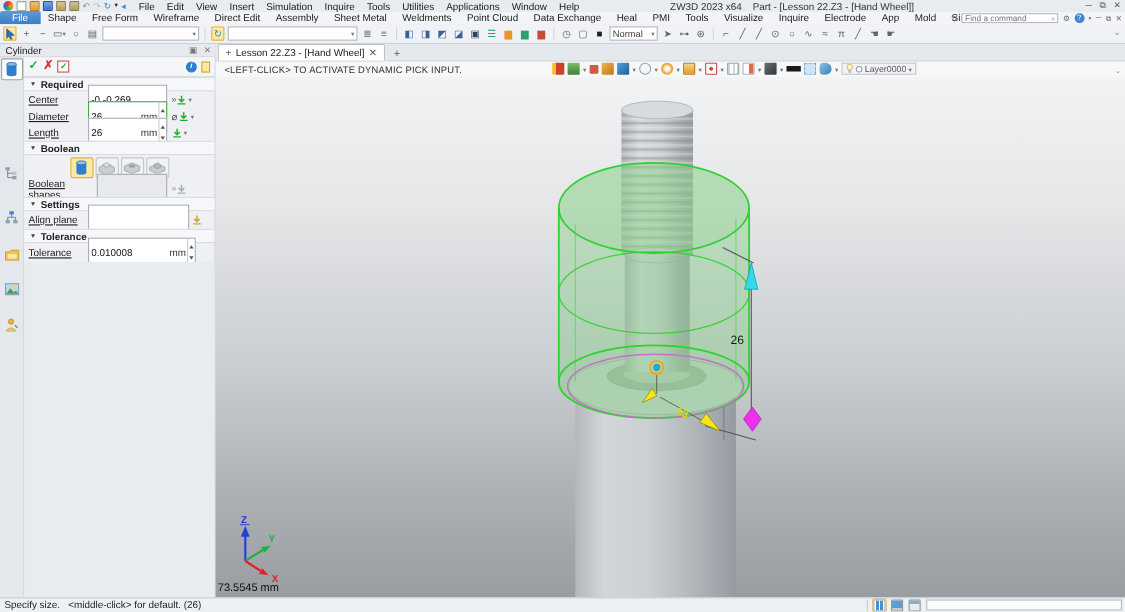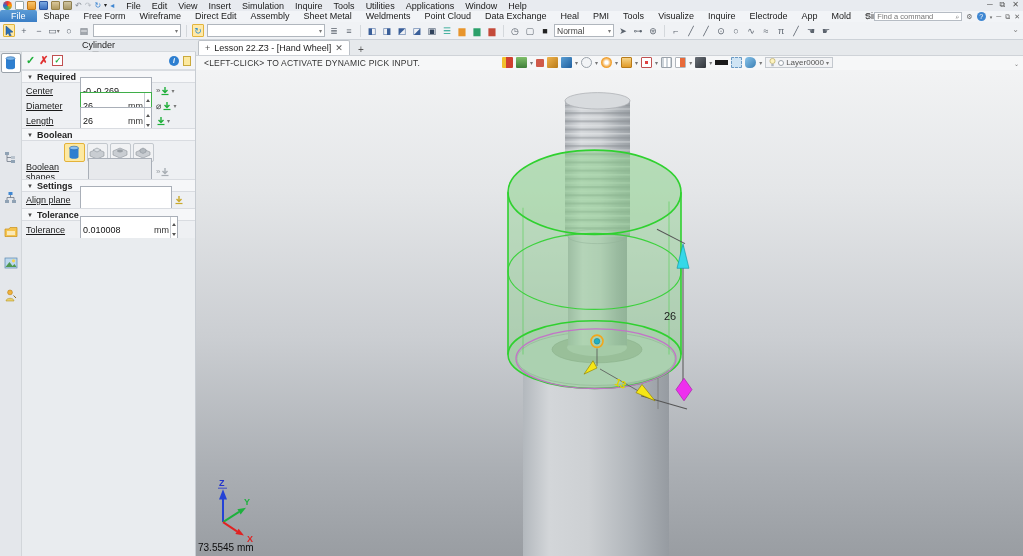--- a/index.html
+++ b/index.html
@@ -38,21 +38,21 @@
   
   .main{flex:1;display:flex;min-height:0;}
 
   
   .strip{width:22px;background:#e4e7eb;border-right:1px solid #d2d6da;display:flex;flex-direction:column;align-items:center;flex:none;}
   .sitem{width:20px;height:20px;display:flex;align-items:center;justify-content:center;}
   .sitem.active{background:#fff;border:1px solid #9aa2aa;border-radius:2px;}
 
   
   .panelwrap{width:174px;background:#eef0f3;border-right:1px solid #c7ccd2;display:flex;flex-direction:column;flex:none;}
-  .panelhead{height:12px;background:#e6e9ed;display:flex;align-items:center;padding:0 4px;color:#222;border-bottom:1px solid #d5d9dd;margin-left:-22px;padding-left:5px;width:196px;flex-direction:column;}
+  .panelhead{height:12px;background:#e6e9ed;display:flex;align-items:center;padding:0 4px;color:#222;border-bottom:1px solid #d5d9dd;margin-left:-22px;padding-left:5px;width:196px;}
   .panelhead .ph-sp{flex:1;}
   .cmdrow{height:18px;display:flex;align-items:center;gap:4px;padding:0 4px;background:#f4f5f7;border-bottom:1px solid #dadee2;}
   .okx{font-weight:bold;font-size:11px;line-height:11px;}
   .sect{height:13px;display:flex;align-items:center;gap:4px;padding:0 5px;background:#f6f7f9;border-top:1px solid #d9dce1;border-bottom:1px solid #d9dce1;font-weight:bold;color:#222;}
   .tri{font-size:6px;color:#444;}
   .prow{height:15px;display:flex;align-items:center;padding:0 3px 0 4px;gap:2px;}
   .plabel{width:52px;flex:none;color:#1a1a1a;text-decoration:underline;}
   .field{height:28px;border:1px solid #a9afb8;background:#fff;display:flex;align-items:center;padding-left:2px;}
   .field.dis{background:#e7e9ec;}
   .field input{border:none;outline:none;flex:1;width:0;font-size:9px;background:transparent;color:#111;}
@@ -118,20 +118,23 @@
       <span>Edit</span>
       <span>View</span>
       <span>Insert</span>
       <span>Simulation</span>
       <span>Inquire</span>
       <span>Tools</span>
       <span>Utilities</span>
       <span>Applications</span>
       <span>Window</span>
       <span>Help</span>
+    </div>
+    <div class="win-title">
+      <span>ZW3D 2023 x64</span>&nbsp;&nbsp;&nbsp;&nbsp;<span>Part - [Lesson 22.Z3 - [Hand Wheel]]</span>
     </div>
     <div class="winbtns">
       <span>─</span>
       <span>⧉</span>
       <span>✕</span>
     </div>
   </div>
 
   <div class="ribbontabs">
     <span class="rtab active">File</span>
@@ -198,21 +201,21 @@
     <span class="tico" style="color:#3a5f9a;">◪</span>
     <span class="tico" style="color:#30425c;">▣</span>
     <span class="tico" style="color:#17a08a;">☰</span>
     <span class="tico" style="color:#e8952c;">▆</span>
     <span class="tico" style="color:#2ba06a;">▆</span>
     <span class="tico" style="color:#c44a3a;">▆</span>
     <span class="vsep"></span>
     <span class="tico">◷</span>
     <span class="tico">▢</span>
     <span class="tico" style="color:#222;">■</span>
-    <span class="combo" style="width:60px;">
+    <span class="combo" style="width:44px;">
         <span class="cv">Normal</span>
         <span class="caret">▾</span>
       </span>
     <span class="tico">➤</span>
     <span class="tico">⊶</span>
     <span class="tico">⊛</span>
     <span class="vsep"></span>
     <span class="tico">⌐</span>
     <span class="tico">╱</span>
     <span class="tico">╱</span>
@@ -570,14 +573,24 @@
             <line x1="27" y1="440" x2="41" y2="449" stroke="#e02222" stroke-width="2"></line>
             <polygon points="48,453 39.4,451.5 42.6,446.5" fill="#e02222"></polygon>
             <text x="51" y="459" font-size="9" font-weight="bold" fill="#e02222">X</text>
           </g>
         </svg>
         <div class="coord">73.5545 mm</div>
       </div>
     </div>
   </div>
 
+  <div class="statusbar">
+    <span class="statusmsg">Specify size.   &lt;middle-click&gt; for default. (26)</span>
+    <div class="status-right">
+      <span style="width:1px;height:11px;background:#c8ccd1;"></span>
+      <span class="sico hl" style="background:linear-gradient(90deg,#fff 20%,#4a8fd4 20% 45%,#fff 45% 60%,#4a8fd4 60% 85%,#fff 85%);border:1px solid #b0b6bc;"></span>
+      <span class="sico" style="background:linear-gradient(#5a9fd4 70%,#c8ccd1 70%);border:1px solid #8f959c;"></span>
+      <span class="sico" style="background:linear-gradient(#8fa8c0 30%,#e8ecf0 30%);border:1px solid #8f959c;"></span>
+      <span class="statusfield"></span>
+    </div>
+  </div>
 
 </div>
 
 </body></html>

